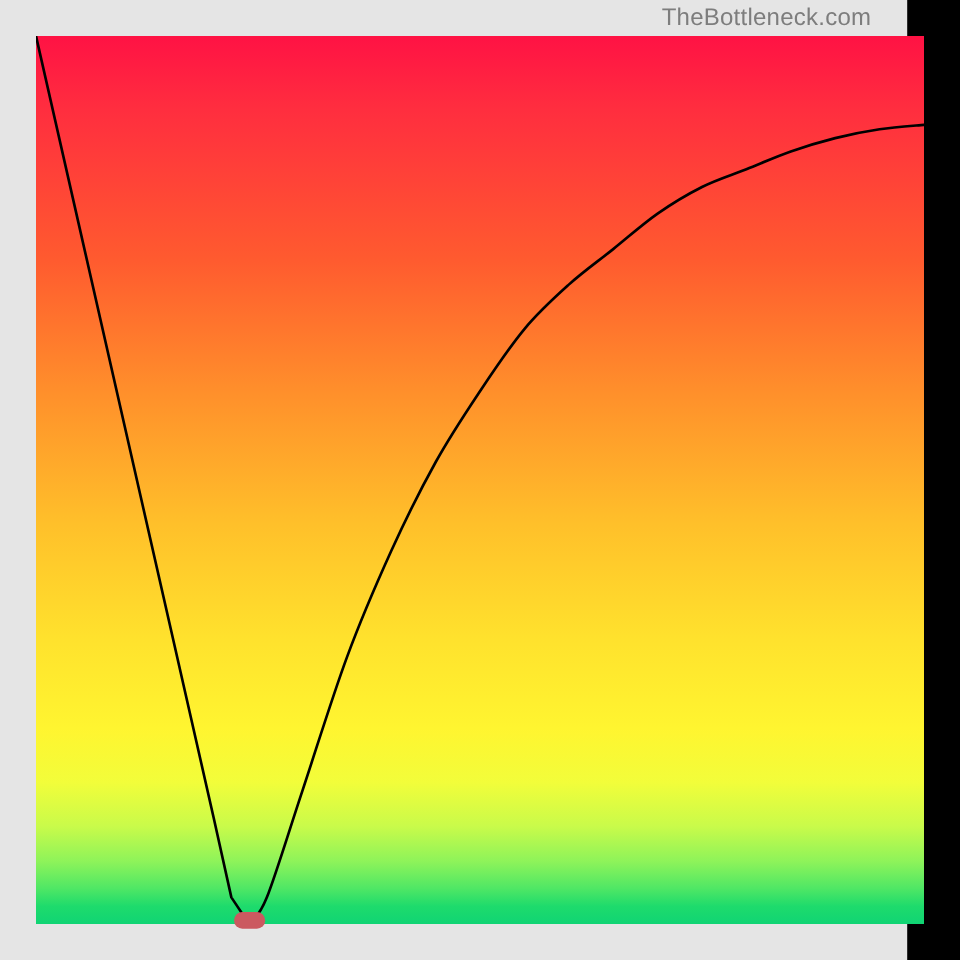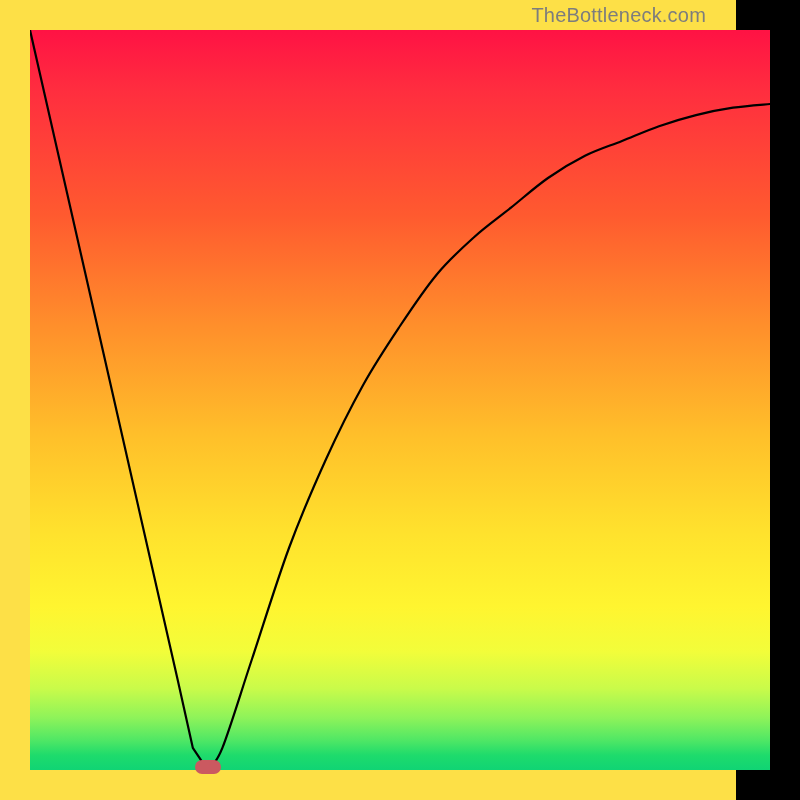--- a/index.html
+++ b/index.html
@@ -7,21 +7,22 @@
     padding: 0;
     width: 800px;
     height: 800px;
     background: #000;
     font-family: Arial, Helvetica, sans-serif;
   }
   .stage {
     position: relative;
     width: 736px;
     height: 800px;
-    background: #fde047;
+    background: #e5e5e5;
+    padding-left: 20px;
   }
   .plot-area {
     position: absolute;
     left: 30px;
     top: 30px;
     width: 740px;
     height: 740px;
     
     background: linear-gradient(to bottom,
       #ff1244 0%,

